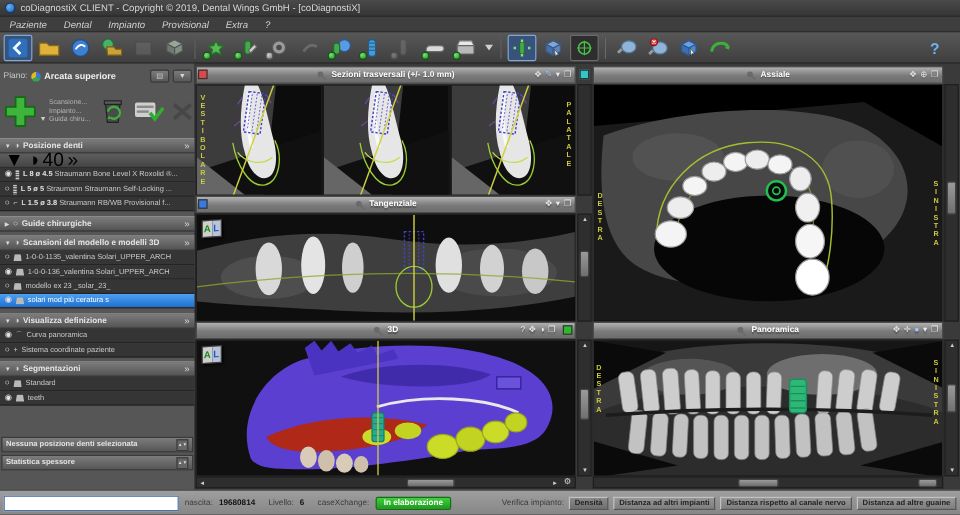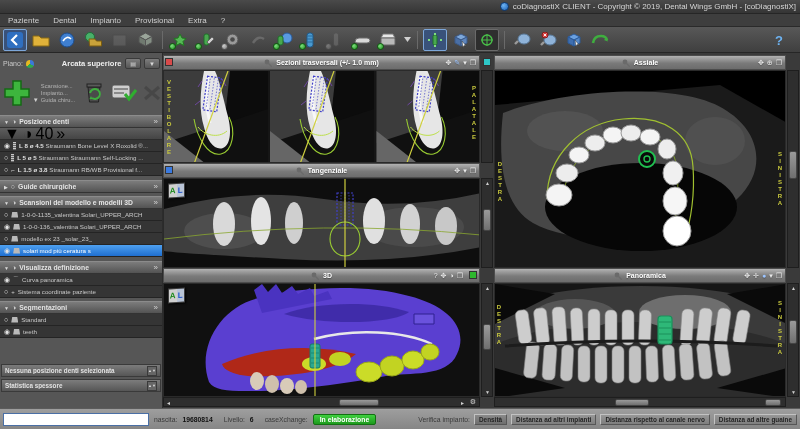--- a/index.html
+++ b/index.html
@@ -3,25 +3,25 @@
 <meta charset="utf-8">
 <style>
   * { margin:0; padding:0; box-sizing:border-box; }
   html,body { width:800px; height:429px; overflow:hidden; background:#303030;
     font-family:"Liberation Sans","DejaVu Sans",sans-serif; }
   .abs { position:absolute; }
   #app { position:relative; width:800px; height:429px; background:#3a3a3a; }
 
   
   #titlebar { left:0; top:0; width:800px; height:14px; background:linear-gradient(#4a4a4a,#353535);
-    display:flex; align-items:center; gap:4px; padding:0 4px; border-bottom:1px solid #262626;justify-content:flex-end; }
+    display:flex; align-items:center; gap:4px; padding:0 4px; border-bottom:1px solid #262626; }
   #app-icon { width:9px; height:9px; border-radius:50%; background:radial-gradient(circle at 35% 35%,#6db3f2,#1a5fb4); border:1px solid #0d3a73; }
   #titlebar span { font-size:8px; color:#d6d6d6; white-space:nowrap; }
   #menubar { left:0; top:14px; width:800px; height:13px; background:#3e3e3e; display:flex;
-    align-items:center; gap:14px; padding:0 8px; border-bottom:1px solid #2a2a2a; }
+    align-items:center; gap:14px; padding:0 8px; border-bottom:1px solid #2a2a2a;font-style:italic; }
   #menubar .mi { font-size:8px; color:#cfcfcf; }
 
   
   #toolbar { left:0; top:27px; width:800px; height:26px; background:linear-gradient(#585858,#3f3f3f);
     border-bottom:1px solid #262626; display:flex; align-items:center; gap:2px; padding:0 3px; }
   .tbtn { width:24px; height:22px; display:flex; align-items:center; justify-content:center; position:relative; }
   .tbtn.sel { background:#39527a; border:1px solid #7da7d9; border-radius:2px; }
   .tsep { width:1px; height:18px; background:#2b2b2b; border-right:1px solid #6a6a6a; margin:0 3px; }
   .badge { position:absolute; left:1px; bottom:1px; width:7px; height:7px; border-radius:50%;
     background:radial-gradient(circle at 35% 35%,#7fe07f,#1d8a1d); border:1px solid #0e5c0e; }
@@ -29,21 +29,21 @@
   .tbtn svg { display:block; }
   .dim { opacity:.38; }
   #help-btn { margin-left:auto; margin-right:6px; }
 
   
   #sidebar { left:0; top:53px; width:163px; height:355px; background:#565656; border-right:1px solid #2c2c2c; }
   #plan-row { left:3px; top:3px; width:157px; height:15px; display:flex; align-items:center; gap:3px; }
   #plan-row .lbl { font-size:7px; color:#c9c9c9; }
   #plan-ball { width:8px; height:8px; border-radius:50%;
     background:conic-gradient(#3c78d8 0 33%,#2fa84f 33% 66%,#e6b820 66% 100%); }
-  #plan-row .name { font-size:7.5px; font-weight:bold; color:#efefef; flex:1;margin-left:25px; }
+  #plan-row .name { font-size:7.5px; font-weight:bold; color:#efefef; flex:1; }
   .mini-btn { width:16px; height:11px; background:linear-gradient(#7d7d7d,#565656); border:1px solid #3a3a3a;
     border-radius:2px; color:#d8d8d8; font-size:6px; display:flex; align-items:center; justify-content:center; }
   #action-row { left:2px; top:20px; width:159px; height:40px; display:flex; align-items:center; }
   #add-labels { display:flex; flex-direction:column; gap:1px; margin-left:2px; }
   #add-labels span { font-size:5.8px; color:#b5b5b5; white-space:nowrap; }
   #add-caret { font-size:6px; color:#d0d0d0; margin:14px 0 0 1px; }
   .panel-head { height:13px; background:linear-gradient(#7c7c7c,#535353); border-top:1px solid #8b8b8b;
     border-bottom:1px solid #333; display:flex; align-items:center; gap:3px; padding:0 4px; }
   .panel-head .tri { font-size:5px; color:#dadada; }
   .panel-head .eye { font-size:7px; color:#d5d5d5; line-height:7px; }

